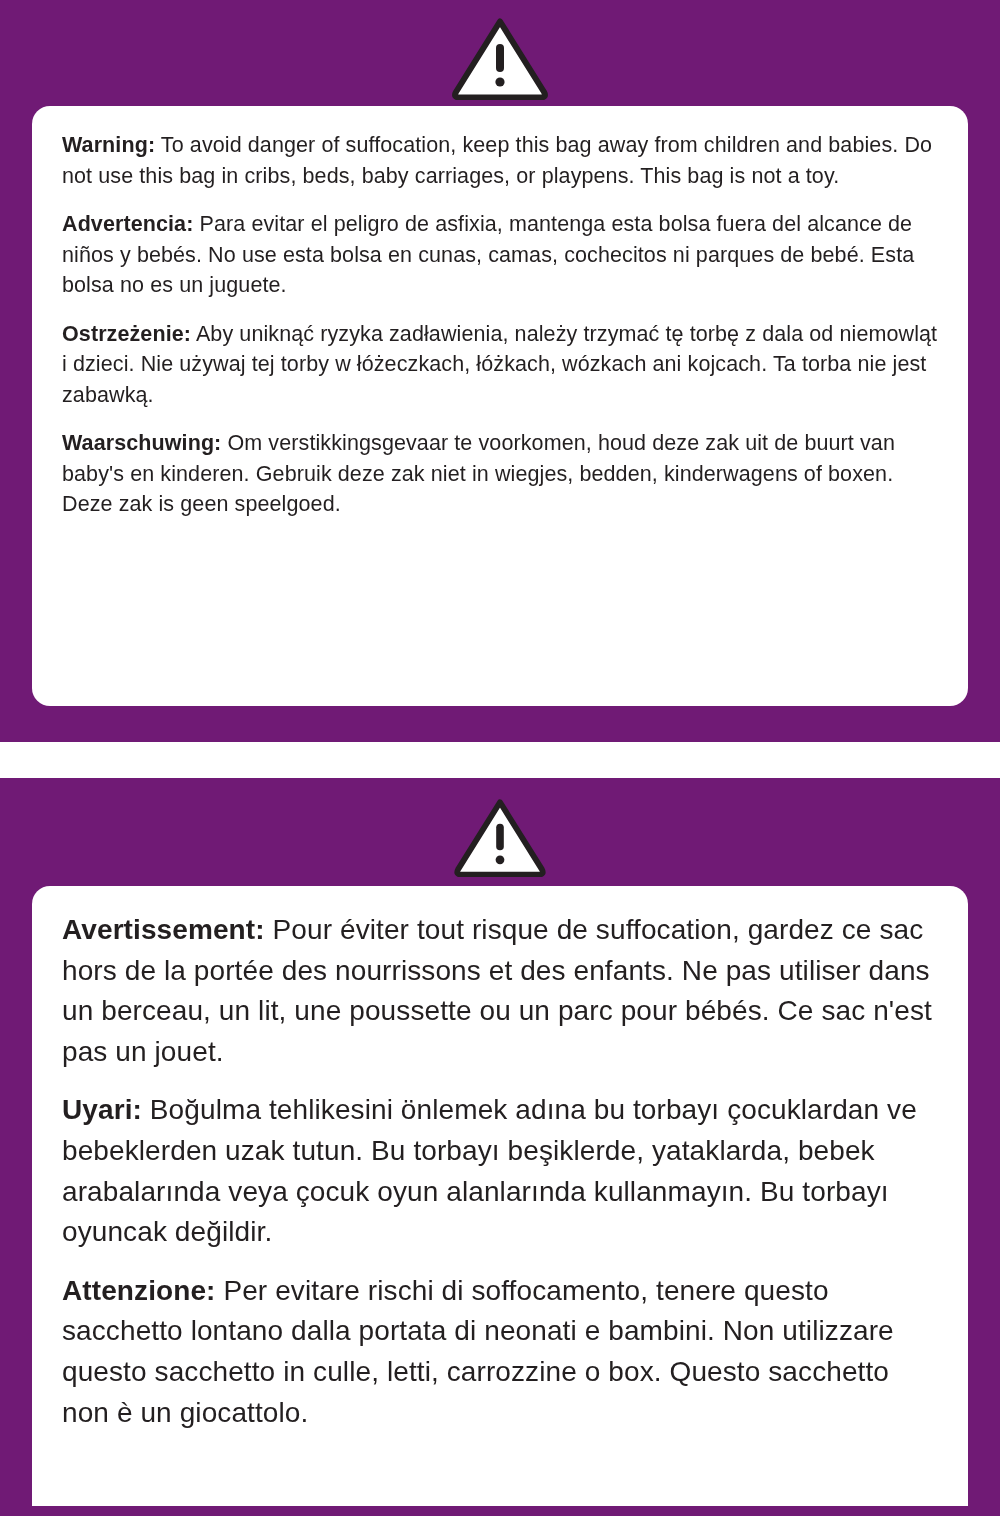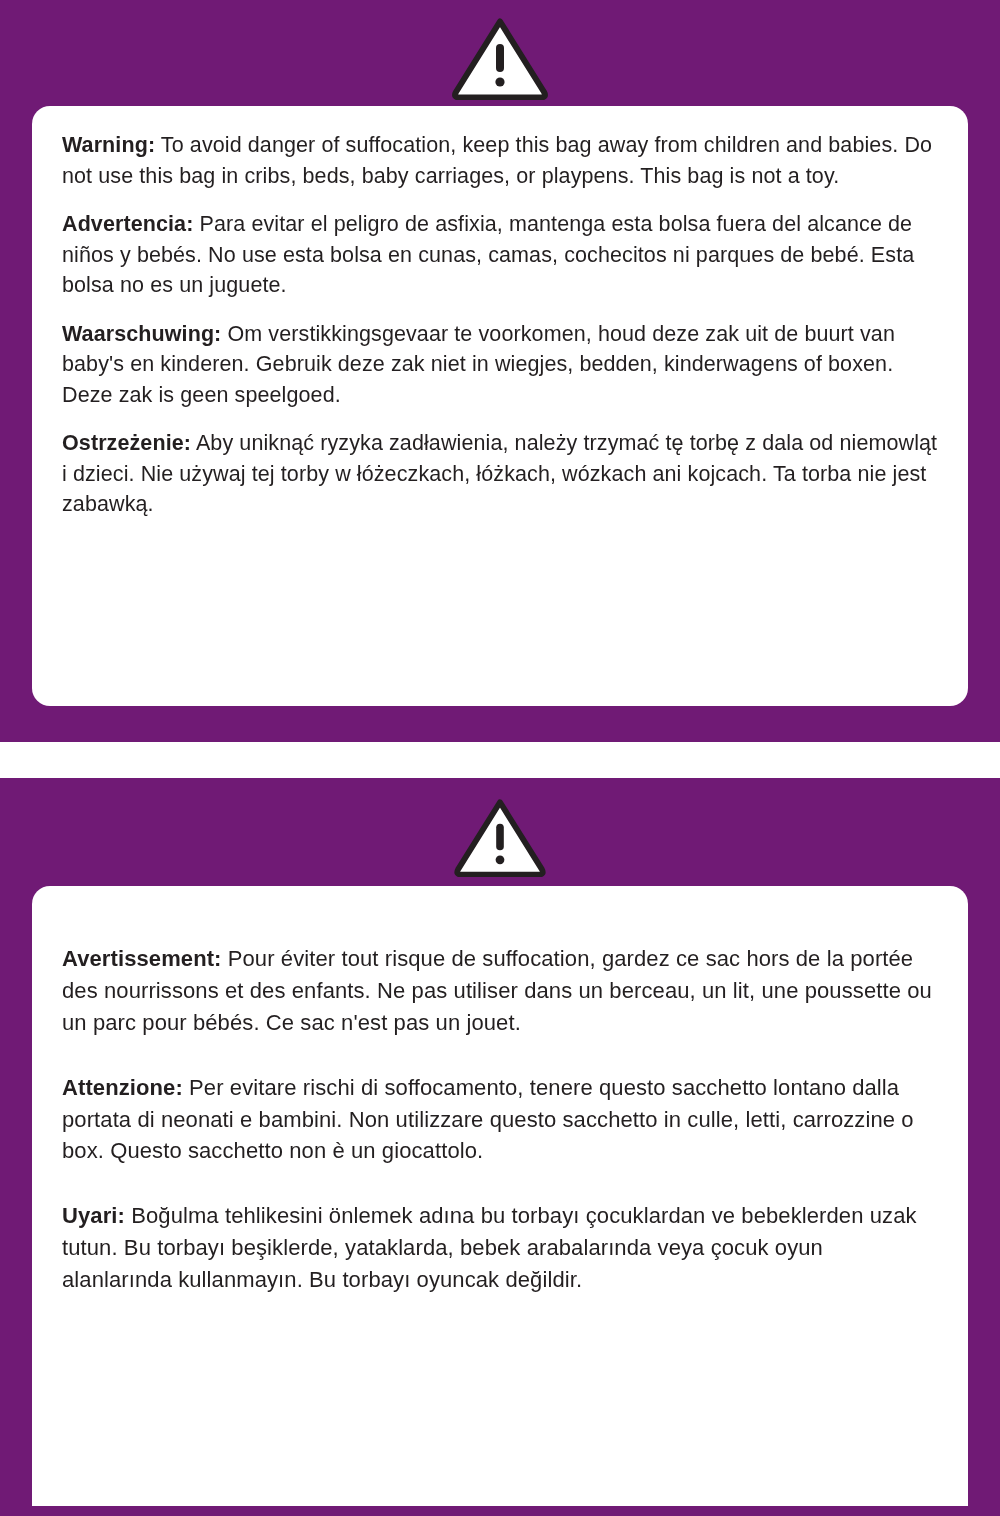--- a/index.html
+++ b/index.html
@@ -72,23 +72,22 @@
     letter-spacing: 0.1px;
     color: #231f20;
   }
   p.block:last-child {
     margin-bottom: 0;
   }
   .lead {
     font-weight: bold;
   }
   .panel-2 .card p.block {
-    font-size: 22px;
+    font-size: 28px;
     line-height: 1.45;
-    margin-top: 33px;
   }
 </style>
 </head>
 <body>
 
 <div class="page">
 
   <section class="panel panel-1">
     <div class="icon-wrap">
       <svg class="warn-icon" width="96" height="84" viewBox="0 0 96 84">
@@ -99,45 +98,45 @@
     </div>
 
     <div class="card card-1">
       <p class="block">
         <span class="lead">Warning:</span><span> To avoid danger of suffocation, keep this bag away from children and babies. Do not use this bag in cribs, beds, baby carriages, or playpens. This bag is not a toy.</span>
       </p>
       <p class="block">
         <span class="lead">Advertencia:</span><span> Para evitar el peligro de asfixia, mantenga esta bolsa fuera del alcance de niños y bebés. No use esta bolsa en cunas, camas, cochecitos ni parques de bebé. Esta bolsa no es un juguete.</span>
       </p>
       <p class="block">
-        <span class="lead">Waarschuwing:</span><span> Om verstikkingsgevaar te voorkomen, houd deze zak uit de buurt van baby's en kinderen. Gebruik deze zak niet in wiegjes, bedden, kinderwagens of boxen. Deze zak is geen speelgoed.</span>
+        <span class="lead">Ostrzeżenie:</span><span> Aby uniknąć ryzyka zadławienia, należy trzymać tę torbę z dala od niemowląt i dzieci. Nie używaj tej torby w łóżeczkach, łóżkach, wózkach ani kojcach. Ta torba nie jest zabawką.</span>
       </p>
       <p class="block">
-        <span class="lead">Ostrzeżenie:</span><span> Aby uniknąć ryzyka zadławienia, należy trzymać tę torbę z dala od niemowląt i dzieci. Nie używaj tej torby w łóżeczkach, łóżkach, wózkach ani kojcach. Ta torba nie jest zabawką.</span>
+        <span class="lead">Waarschuwing:</span><span> Om verstikkingsgevaar te voorkomen, houd deze zak uit de buurt van baby's en kinderen. Gebruik deze zak niet in wiegjes, bedden, kinderwagens of boxen. Deze zak is geen speelgoed.</span>
       </p>
     </div>
   </section>
 
   <div class="gap"></div>
 
   <section class="panel panel-2">
     <div class="icon-wrap second">
       <svg class="warn-icon" width="92" height="80" viewBox="0 0 96 84">
         <path d="M48 5.5 L92 76 Q95 81.5 88.5 81.5 L7.5 81.5 Q1 81.5 4 76 Z" fill="#ffffff" stroke="#231f20" stroke-width="6" stroke-linejoin="round"></path>
         <rect x="44" y="28" width="8" height="28" rx="4" fill="#231f20"></rect>
         <circle cx="48" cy="66" r="4.6" fill="#231f20"></circle>
       </svg>
     </div>
 
     <div class="card card-2">
       <p class="block">
         <span class="lead">Avertissement:</span><span> Pour éviter tout risque de suffocation, gardez ce sac hors de la portée des nourrissons et des enfants. Ne pas utiliser dans un berceau, un lit, une poussette ou un parc pour bébés. Ce sac n'est pas un jouet.</span>
       </p>
       <p class="block">
-        <span class="lead">Attenzione:</span><span> Per evitare rischi di soffocamento, tenere questo sacchetto lontano dalla portata di neonati e bambini. Non utilizzare questo sacchetto in culle, letti, carrozzine o box. Questo sacchetto non è un giocattolo.</span>
+        <span class="lead">Uyari:</span><span> Boğulma tehlikesini önlemek adına bu torbayı çocuklardan ve bebeklerden uzak tutun. Bu torbayı beşiklerde, yataklarda, bebek arabalarında veya çocuk oyun alanlarında kullanmayın. Bu torbayı oyuncak değildir.</span>
       </p>
       <p class="block">
-        <span class="lead">Uyari:</span><span> Boğulma tehlikesini önlemek adına bu torbayı çocuklardan ve bebeklerden uzak tutun. Bu torbayı beşiklerde, yataklarda, bebek arabalarında veya çocuk oyun alanlarında kullanmayın. Bu torbayı oyuncak değildir.</span>
+        <span class="lead">Attenzione:</span><span> Per evitare rischi di soffocamento, tenere questo sacchetto lontano dalla portata di neonati e bambini. Non utilizzare questo sacchetto in culle, letti, carrozzine o box. Questo sacchetto non è un giocattolo.</span>
       </p>
     </div>
   </section>
 
 </div>
 
 </body></html>

